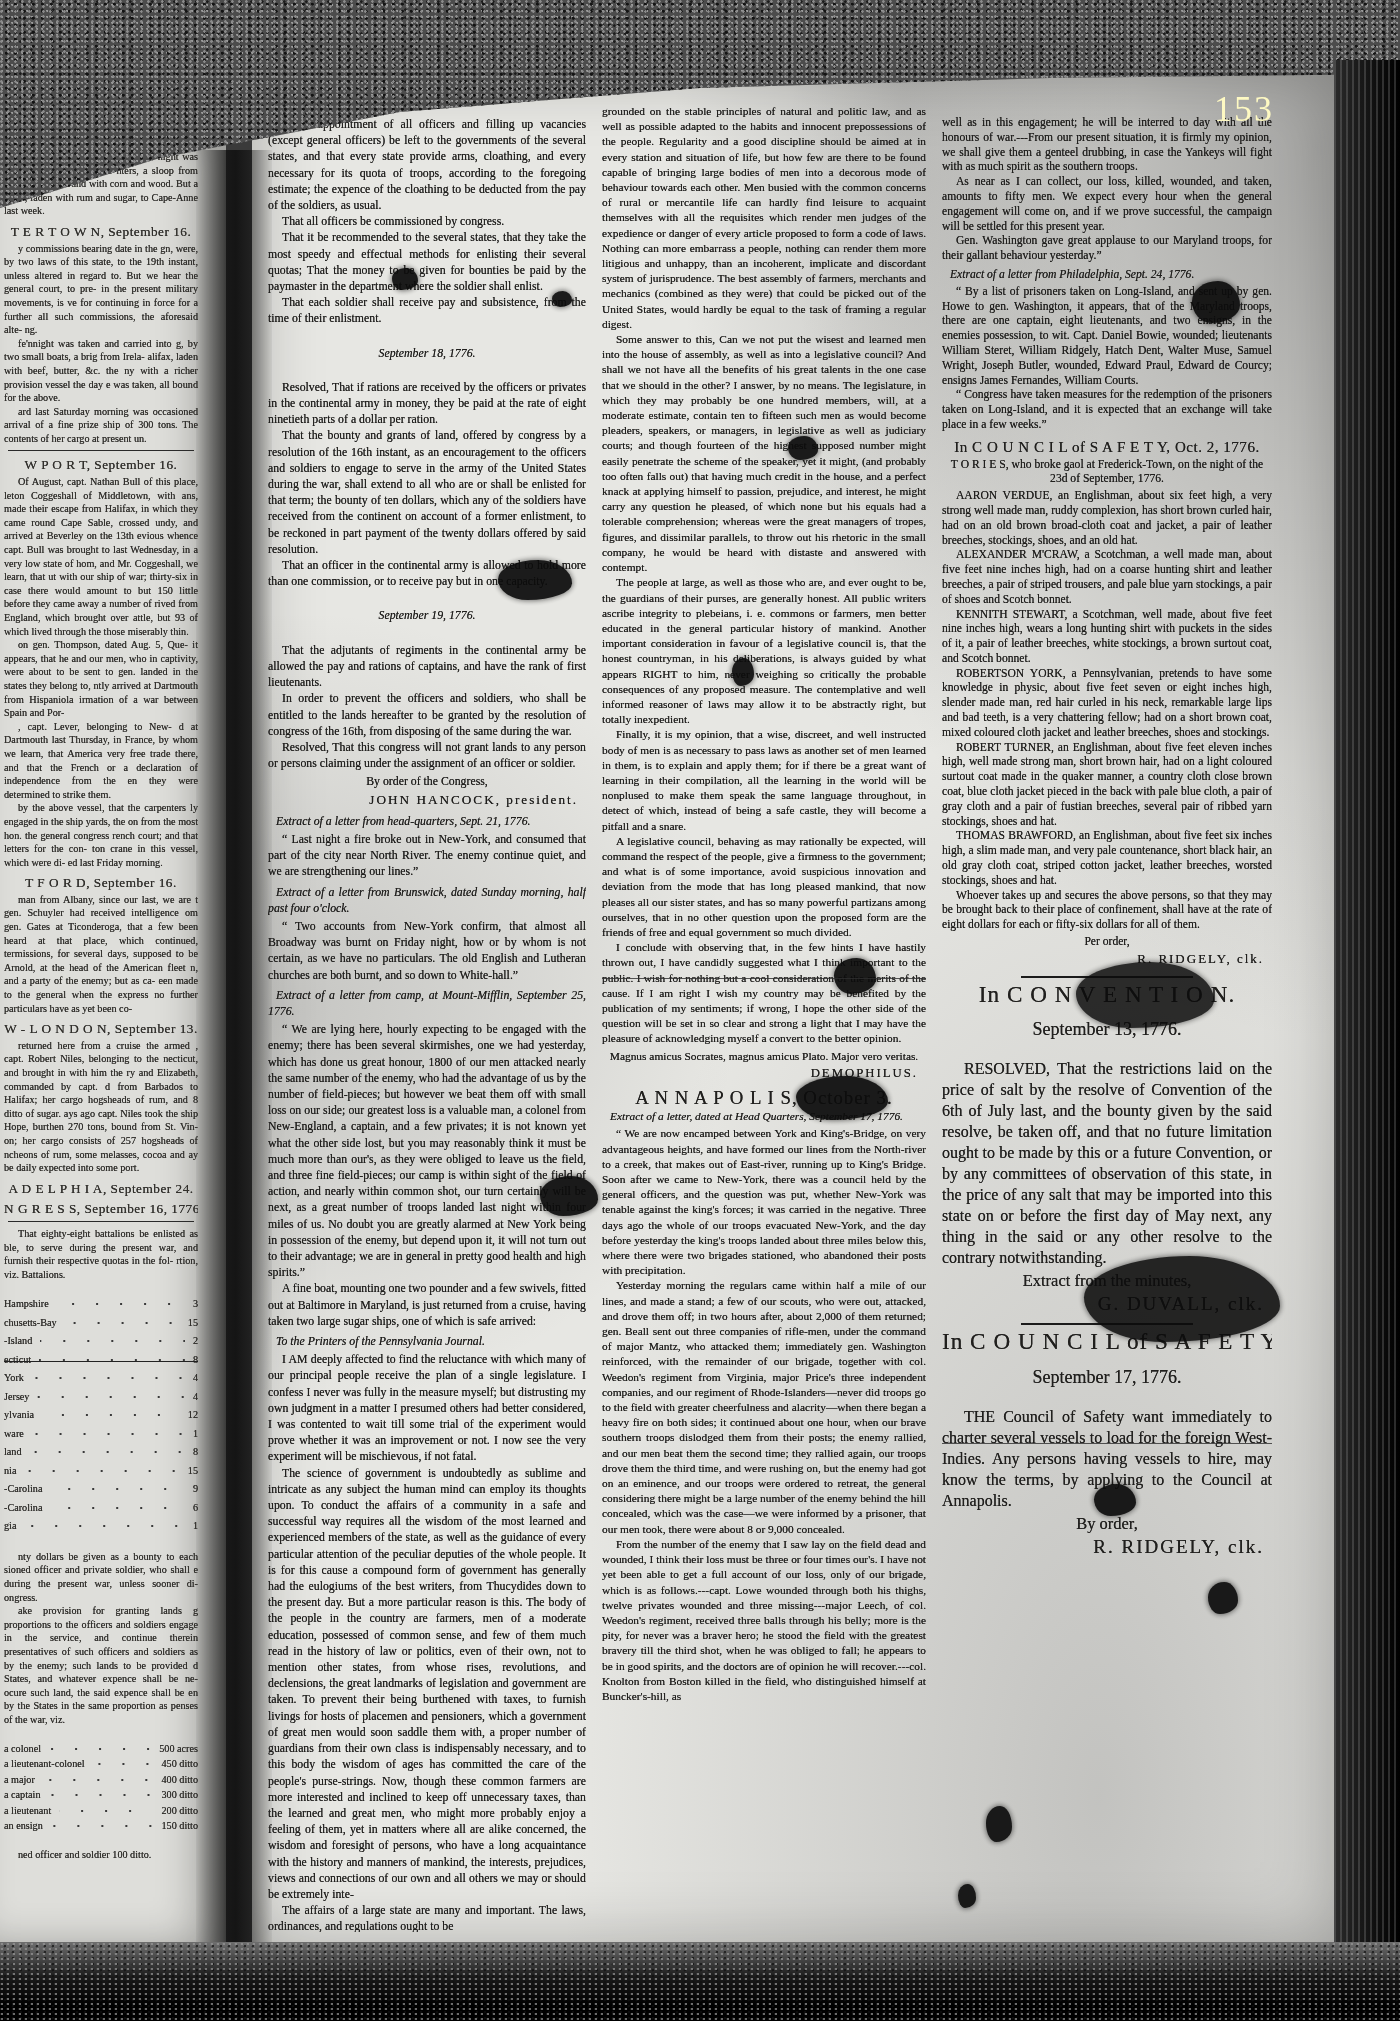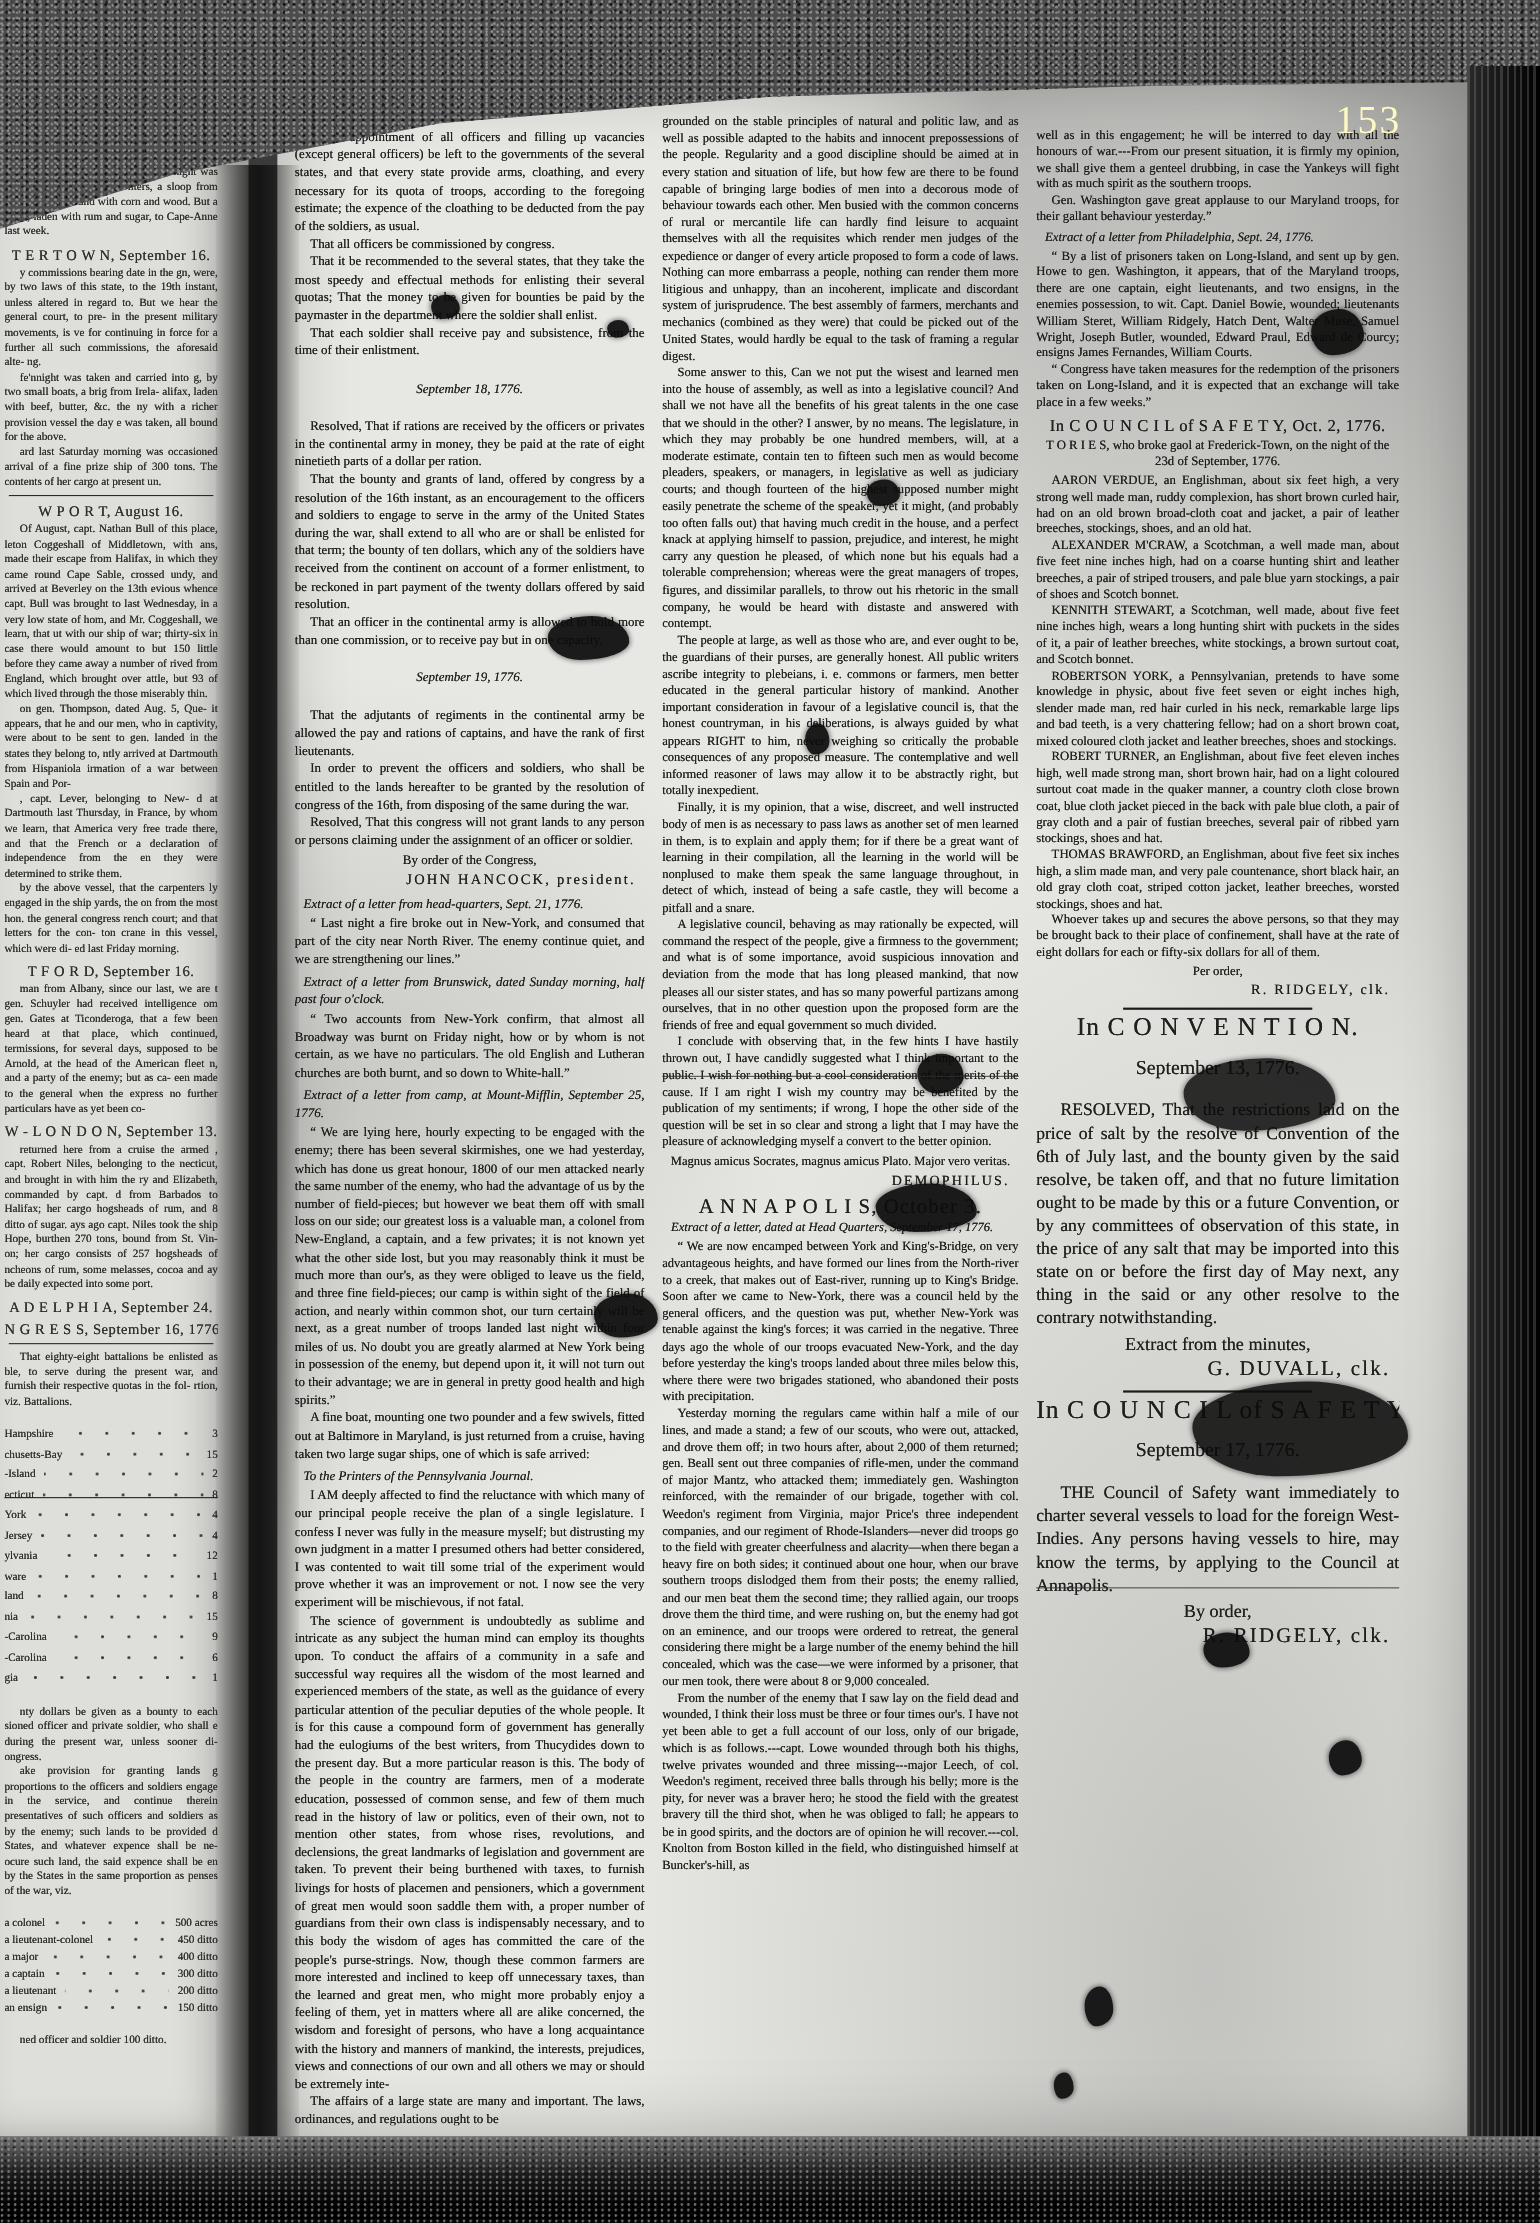--- a/index.html
+++ b/index.html
@@ -83,21 +83,21 @@
   <div class="paper-right"></div>
   <div class="gutter"></div>
 
   <div class="col" id="col-left">
       <p class="para">is prize, of, and all the lands pe 'night was sent into this harbour the nters, a sloop from the eastward, bound with corn and wood. But a snow, laden with rum and sugar, to Cape-Anne last week.</p>
       <p class="headsm">T E R T O W N,  September 16.</p>
       <p class="para">y commissions bearing date in the gn, were, by two laws of this state, to the 19th instant, unless altered in regard to. But we hear the general court, to pre- in the present military movements, is ve for continuing in force for a further all such commissions, the aforesaid alte- ng.</p>
       <p class="para">fe'nnight was taken and carried into g, by two small boats, a brig from Irela- alifax, laden with beef, butter, &amp;c. the ny with a richer provision vessel the day e was taken, all bound for the above.</p>
       <p class="para">ard last Saturday morning was occasioned arrival of a fine prize ship of 300 tons. The contents of her cargo at present un.</p>
       <hr class="rulefull">
-      <p class="headsm">W P O R T,  August 16.</p>
+      <p class="headsm">W P O R T,  September 16.</p>
       <p class="para">Of August, capt. Nathan Bull of this place, leton Coggeshall of Middletown, with ans, made their escape from Halifax, in which they came round Cape Sable, crossed undy, and arrived at Beverley on the 13th evious whence capt. Bull was brought to last Wednesday, in a very low state of hom, and Mr. Coggeshall, we learn, that ut with our ship of war; thirty-six in case there would amount to but 150 little before they came away a number of rived from England, which brought over attle, but 93 of which lived through the those miserably thin.</p>
       <p class="para">on gen. Thompson, dated Aug. 5, Que- it appears, that he and our men, who in captivity, were about to be sent to gen. landed in the states they belong to, ntly arrived at Dartmouth from Hispaniola irmation of a war between Spain and Por-</p>
       <p class="para">, capt. Lever, belonging to New- d at Dartmouth last Thursday, in France, by whom we learn, that America very free trade there, and that the French or a declaration of independence from the en they were determined to strike them.</p>
       <p class="para">by the above vessel, that the carpenters ly engaged in the ship yards, the on from the most hon. the general congress rench court; and that letters for the con- ton crane in this vessel, which were di- ed last Friday morning.</p>
       <p class="headsm">T F O R D,  September 16.</p>
       <p class="para">man from Albany, since our last, we are t gen. Schuyler had received intelligence om gen. Gates at Ticonderoga, that a few been heard at that place, which continued, termissions, for several days, supposed to be Arnold, at the head of the American fleet n, and a party of the enemy; but as ca- een made to the general when the express no further particulars have as yet been co-</p>
       <p class="headsm">W - L O N D O N,  September 13.</p>
       <p class="para">returned here from a cruise the armed , capt. Robert Niles, belonging to the necticut, and brought in with him the ry and Elizabeth, commanded by capt. d from Barbados to Halifax; her cargo hogsheads of rum, and 8 ditto of sugar. ays ago capt. Niles took the ship Hope, burthen 270 tons, bound from St. Vin- on; her cargo consists of 257 hogsheads of ncheons of rum, some melasses, cocoa and ay be daily expected into some port.</p>
       <p class="headsm">A D E L P H I A,  September 24.</p>
       <p class="headsm">N G R E S S,  September 16, 1776.</p>
@@ -243,20 +243,21 @@
       <p class="ctrline">Magnus amicus Socrates, magnus amicus Plato. Major vero veritas.</p>
       <p class="sig">DEMOPHILUS.</p>
       <p class="headlg">A N N A P O L I S,  October 3.</p>
       <p class="extract">Extract of a letter, dated at Head Quarters, September 17, 1776.</p>
       <p class="para">“ We are now encamped between York and King's-Bridge, on very advantageous heights, and have formed our lines from the North-river to a creek, that makes out of East-river, running up to King's Bridge. Soon after we came to New-York, there was a council held by the general officers, and the question was put, whether New-York was tenable against the king's forces; it was carried in the negative. Three days ago the whole of our troops evacuated New-York, and the day before yesterday the king's troops landed about three miles below this, where there were two brigades stationed, who abandoned their posts with precipitation.</p>
       <p class="para">Yesterday morning the regulars came within half a mile of our lines, and made a stand; a few of our scouts, who were out, attacked, and drove them off; in two hours after, about 2,000 of them returned; gen. Beall sent out three companies of rifle-men, under the command of major Mantz, who attacked them; immediately gen. Washington reinforced, with the remainder of our brigade, together with col. Weedon's regiment from Virginia, major Price's three independent companies, and our regiment of Rhode-Islanders—never did troops go to the field with greater cheerfulness and alacrity—when there began a heavy fire on both sides; it continued about one hour, when our brave southern troops dislodged them from their posts; the enemy rallied, and our men beat them the second time; they rallied again, our troops drove them the third time, and were rushing on, but the enemy had got on an eminence, and our troops were ordered to retreat, the general considering there might be a large number of the enemy behind the hill concealed, which was the case—we were informed by a prisoner, that our men took, there were about 8 or 9,000 concealed.</p>
       <p class="para">From the number of the enemy that I saw lay on the field dead and wounded, I think their loss must be three or four times our's. I have not yet been able to get a full account of our loss, only of our brigade, which is as follows.---capt. Lowe wounded through both his thighs, twelve privates wounded and three missing---major Leech, of col. Weedon's regiment, received three balls through his belly; more is the pity, for never was a braver hero; he stood the field with the greatest bravery till the third shot, when he was obliged to fall; he appears to be in good spirits, and the doctors are of opinion he will recover.---col. Knolton from Boston killed in the field, who distinguished himself at Buncker's-hill, as</p>
     </div>
   <div class="col" id="col-2">
       <p class="para nofirst">well as in this engagement; he will be interred to day with all the honours of war.---From our present situation, it is firmly my opinion, we shall give them a genteel drubbing, in case the Yankeys will fight with as much spirit as the southern troops.</p>
+      <p class="para">As near as I can collect, our loss, killed, wounded, and taken, amounts to fifty men. We expect every hour when the general engagement will come on, and if we prove successful, the campaign will be settled for this present year.</p>
       <p class="para">Gen. Washington gave great applause to our Maryland troops, for their gallant behaviour yesterday.”</p>
       <p class="extract">Extract of a letter from Philadelphia, Sept. 24, 1776.</p>
       <p class="para">“ By a list of prisoners taken on Long-Island, and sent up by gen. Howe to gen. Washington, it appears, that of the Maryland troops, there are one captain, eight lieutenants, and two ensigns, in the enemies possession, to wit. Capt. Daniel Bowie, wounded; lieutenants William Steret, William Ridgely, Hatch Dent, Walter Muse, Samuel Wright, Joseph Butler, wounded, Edward Praul, Edward de Courcy; ensigns James Fernandes, William Courts.</p>
       <p class="para">“ Congress have taken measures for the redemption of the prisoners taken on Long-Island, and it is expected that an exchange will take place in a few weeks.”</p>
       <p class="headsm">In  C O U N C I L  of  S A F E T Y,  Oct. 2, 1776.</p>
       <p class="ctrline">T O R I E S,  who broke gaol at Frederick-Town, on the night of the 23d of September, 1776.</p>
       <p class="para">AARON VERDUE, an Englishman, about six feet high, a very strong well made man, ruddy complexion, has short brown curled hair, had on an old brown broad-cloth coat and jacket, a pair of leather breeches, stockings, shoes, and an old hat.</p>
       <p class="para">ALEXANDER M'CRAW, a Scotchman, a well made man, about five feet nine inches high, had on a coarse hunting shirt and leather breeches, a pair of striped trousers, and pale blue yarn stockings, a pair of shoes and Scotch bonnet.</p>
       <p class="para">KENNITH STEWART, a Scotchman, well made, about five feet nine inches high, wears a long hunting shirt with puckets in the sides of it, a pair of leather breeches, white stockings, a brown surtout coat, and Scotch bonnet.</p>
       <p class="para">ROBERTSON YORK, a Pennsylvanian, pretends to have some knowledge in physic, about five feet seven or eight inches high, slender made man, red hair curled in his neck, remarkable large lips and bad teeth, is a very chattering fellow; had on a short brown coat, mixed coloured cloth jacket and leather breeches, shoes and stockings.</p>

